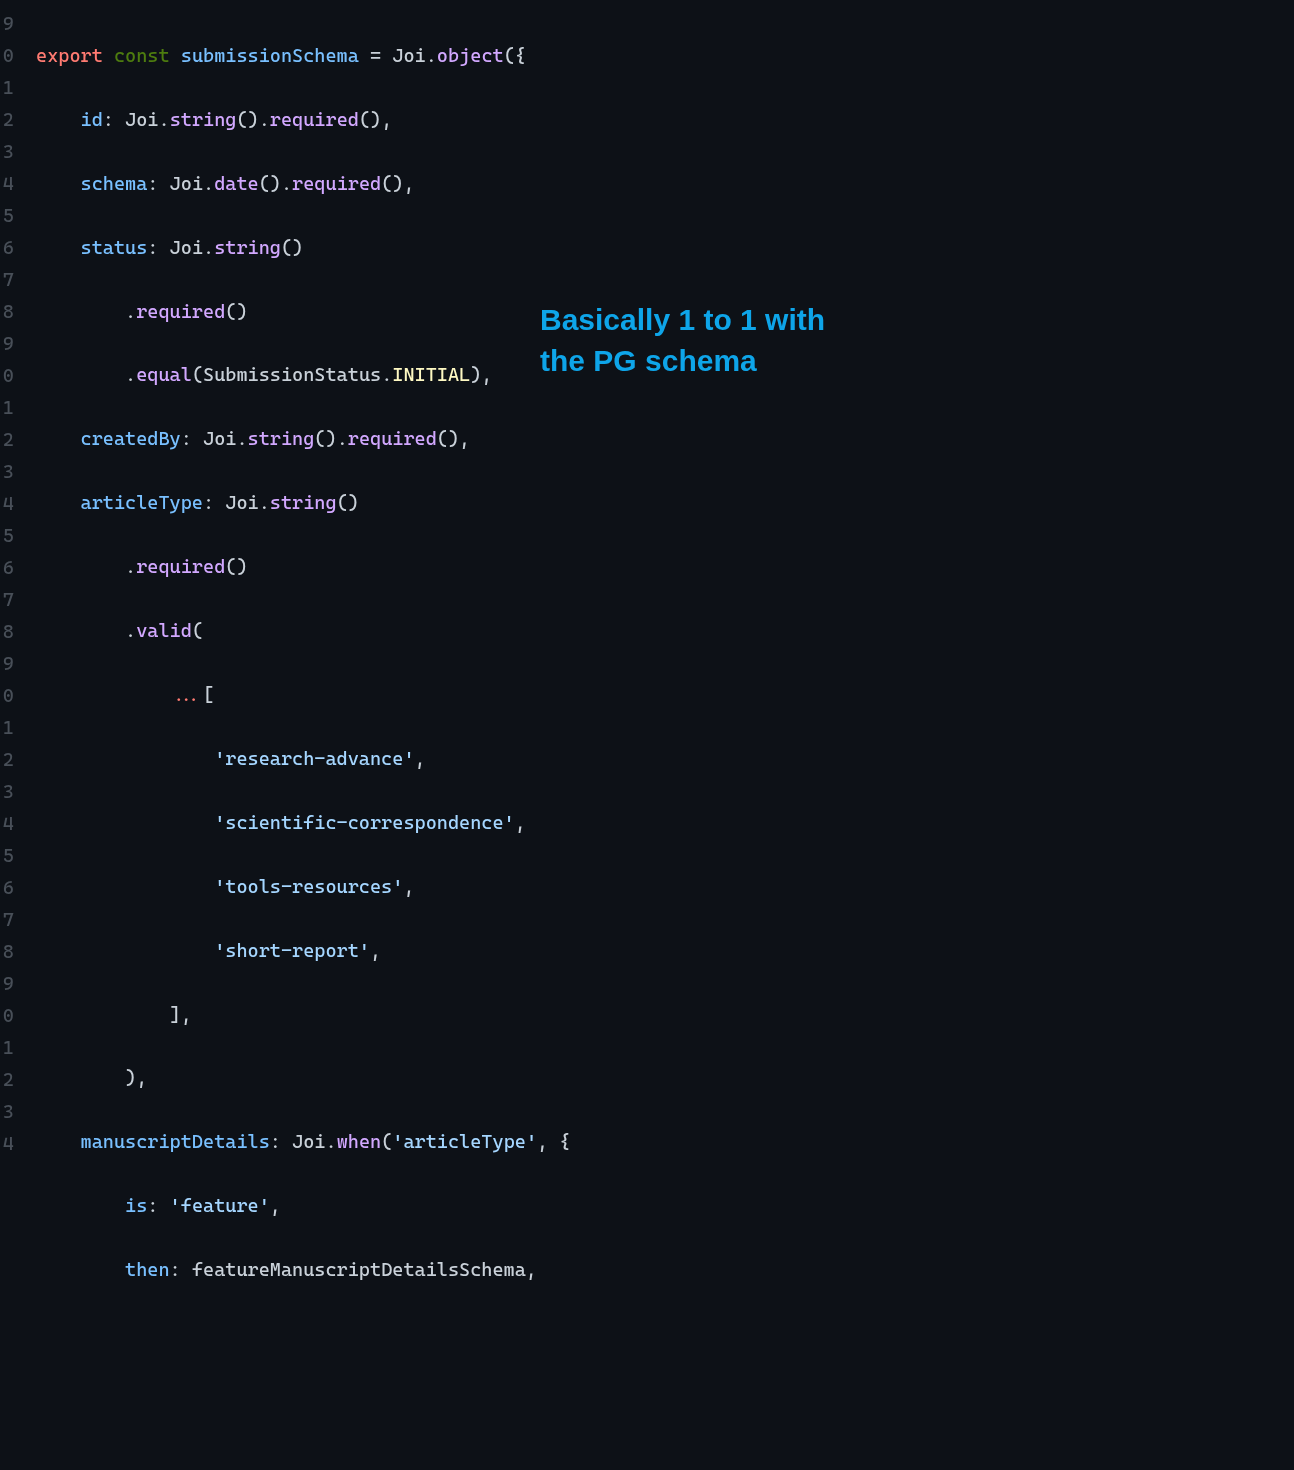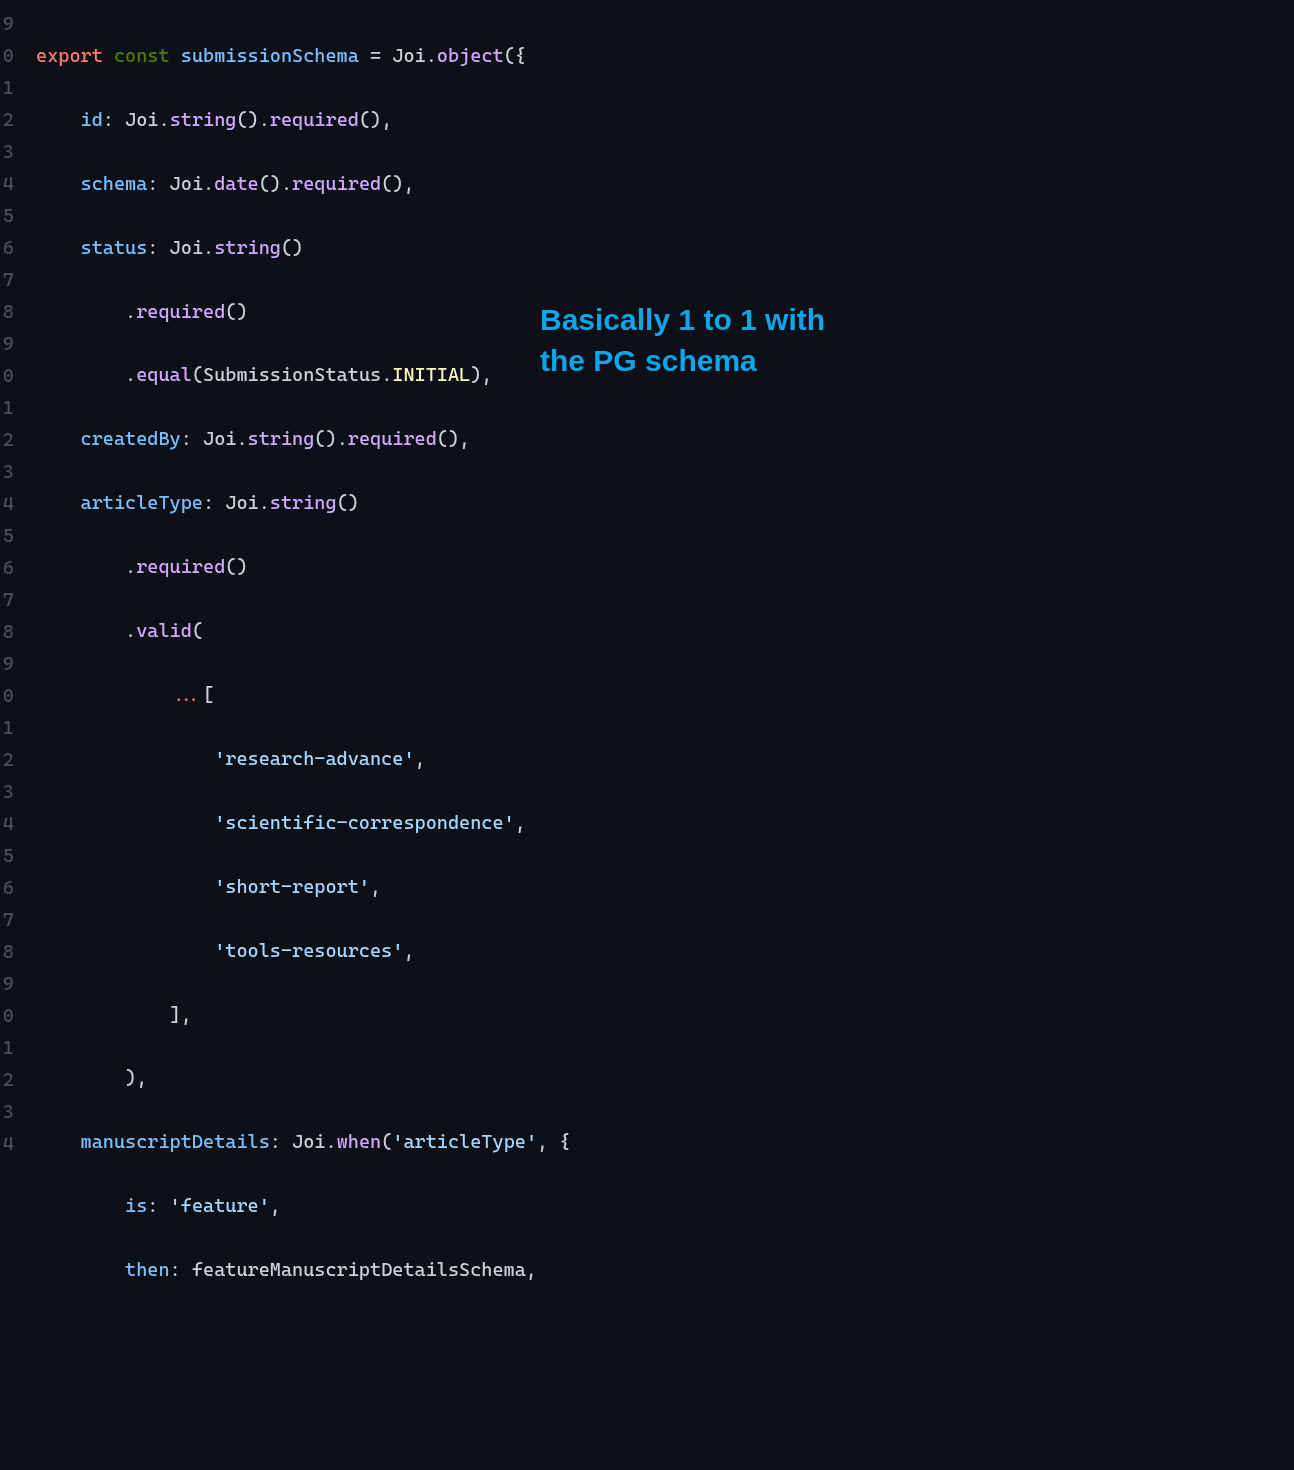--- a/index.html
+++ b/index.html
@@ -104,22 +104,22 @@
 <div class="line">    <span class="prop">status</span><span class="punct">:</span> <span class="ident">Joi</span><span class="punct">.</span><span class="method">string</span><span class="punct">()</span></div>
 <div class="line">        <span class="punct">.</span><span class="method">required</span><span class="punct">()</span></div>
 <div class="line">        <span class="punct">.</span><span class="method">equal</span><span class="punct">(</span><span class="ident">SubmissionStatus</span><span class="punct">.</span><span class="const-ref">INITIAL</span><span class="punct">),</span></div>
 <div class="line">    <span class="prop">createdBy</span><span class="punct">:</span> <span class="ident">Joi</span><span class="punct">.</span><span class="method">string</span><span class="punct">().</span><span class="method">required</span><span class="punct">(),</span></div>
 <div class="line">    <span class="prop">articleType</span><span class="punct">:</span> <span class="ident">Joi</span><span class="punct">.</span><span class="method">string</span><span class="punct">()</span></div>
 <div class="line">        <span class="punct">.</span><span class="method">required</span><span class="punct">()</span></div>
 <div class="line">        <span class="punct">.</span><span class="method">valid</span><span class="punct">(</span></div>
 <div class="line">            <span class="spread">...</span><span class="punct">[</span></div>
 <div class="line">                <span class="string">'research-advance'</span><span class="punct">,</span></div>
 <div class="line">                <span class="string">'scientific-correspondence'</span><span class="punct">,</span></div>
+<div class="line">                <span class="string">'tools-resources'</span><span class="punct">,</span></div>
 <div class="line">                <span class="string">'short-report'</span><span class="punct">,</span></div>
-<div class="line">                <span class="string">'tools-resources'</span><span class="punct">,</span></div>
 <div class="line">            <span class="punct">],</span></div>
 <div class="line">        <span class="punct">),</span></div>
 <div class="line">    <span class="prop">manuscriptDetails</span><span class="punct">:</span> <span class="ident">Joi</span><span class="punct">.</span><span class="method">when</span><span class="punct">(</span><span class="string">'articleType'</span><span class="punct">, {</span></div>
 <div class="line">        <span class="prop">is</span><span class="punct">:</span> <span class="string">'feature'</span><span class="punct">,</span></div>
 <div class="line">        <span class="prop">then</span><span class="punct">:</span> <span class="ident">featureManuscriptDetailsSchema</span><span class="punct">,</span></div>
 
 
 
 
 

